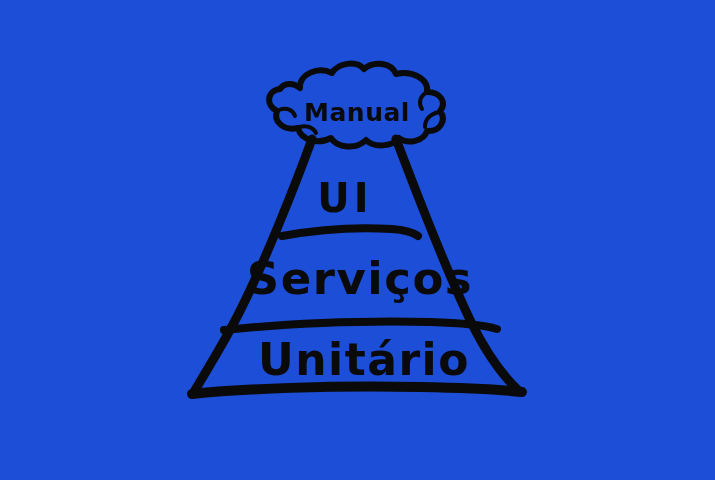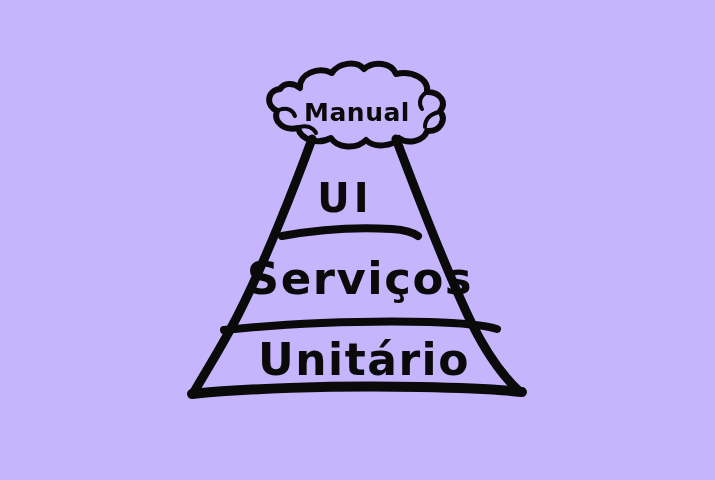--- a/index.html
+++ b/index.html
@@ -11,21 +11,21 @@
   body {
     width: 715px;
     height: 480px;
     overflow: hidden;
     font-family: "DejaVu Sans", sans-serif;
   }
   #canvas-wrap {
     position: relative;
     width: 715px;
     height: 480px;
-    background: #c4b5fd;
+    background: #1d4ed8;
   }
   svg#pyramid-svg {
     position: absolute;
     left: 0;
     top: 0;
     width: 715px;
     height: 480px;
     display: block;
   }
   .sketch-stroke {

